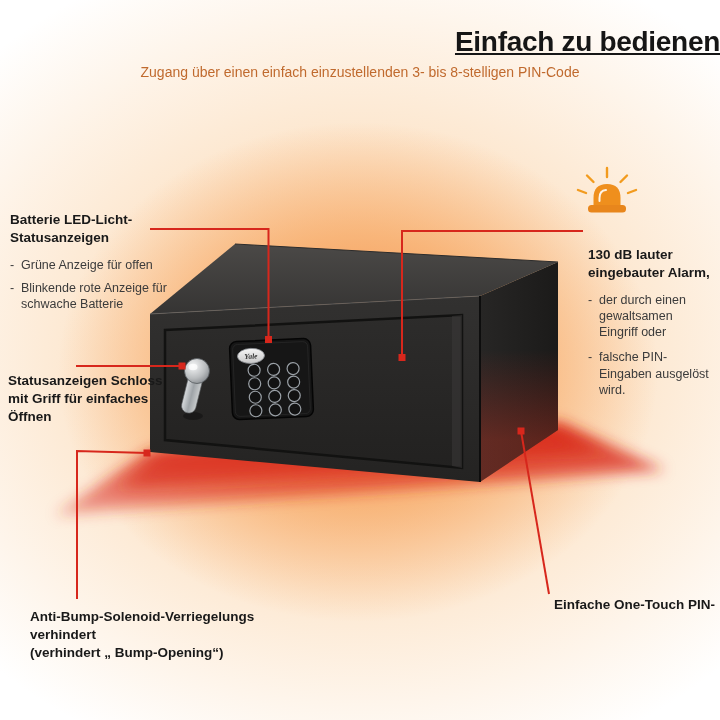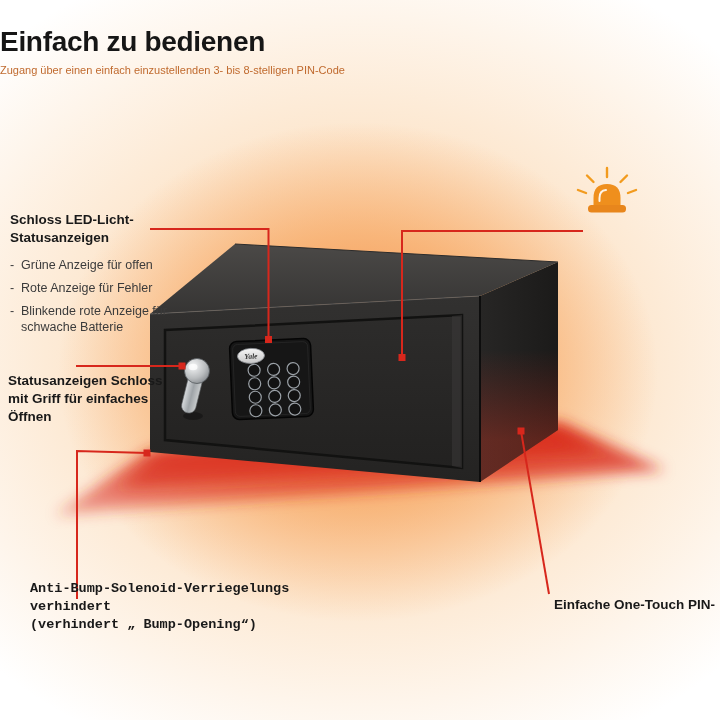--- a/index.html
+++ b/index.html
@@ -6,30 +6,30 @@
   .stage{
     position:relative;width:720px;height:720px;overflow:hidden;
     font-family:"Liberation Sans",sans-serif;
     background:
       radial-gradient(ellipse 300px 250px at 358px 372px, rgba(242,122,47,0.80) 0%, rgba(246,154,76,0.55) 55%, rgba(246,154,76,0) 100%),
       radial-gradient(ellipse 520px 430px at 358px 360px, rgba(247,176,106,0.75) 0%, rgba(250,205,155,0.45) 55%, rgba(253,237,222,0) 100%),
       #ffffff;
   }
   svg.scene{position:absolute;inset:0;z-index:1;}
   .txt{position:absolute;z-index:2;}
-  .title{left:0;right:0;top:26px;text-align:left;font-size:28px;font-weight:700;color:#161616;letter-spacing:-0.3px;}
-  .subtitle{left:0;right:0;top:64px;text-align:left;font-size:11px;color:#c06a2e;}
+  .title{left:0;right:0;top:26px;text-align:right;font-size:28px;font-weight:700;color:#161616;letter-spacing:-0.3px;text-decoration:underline;}
+  .subtitle{left:0;right:0;top:64px;text-align:center;font-size:14px;color:#c06a2e;}
   .co{color:#3b3b3b;font-size:12.5px;line-height:1.3;}
   .co .h{font-weight:700;font-size:13.5px;color:#191919;line-height:1.32;}
   .co ul{list-style:none;margin:10px 0 0;padding:0;}
   .co li{position:relative;padding-left:11px;margin:0 0 7px;}
   .co li:before{content:"-";position:absolute;left:0;}
   #co-led{left:10px;top:211px;width:158px;}
   #co-lock{left:8px;top:372px;width:160px;}
-  #co-antibump{left:30px;top:580px;width:262px;font-family:Liberation Mono, monospace;}
+  #co-antibump{left:30px;top:608px;width:262px;}
   #co-alarm{left:588px;top:246px;width:126px;}
   #co-alarm li{margin-bottom:9px;}
   #co-pin{left:554px;top:596px;width:166px;}
   .key{fill:#121212;stroke:#9aa0a6;stroke-width:1.2;}
   .redline{stroke:#d7271c;stroke-width:2;fill:none;}
   .redsq{fill:#d7271c;}
   .ray{stroke:#f29b1e;stroke-width:2.4;stroke-linecap:round;}
   .yale-text{font:italic 700 7.5px "Liberation Serif",serif;fill:#2f2f2f;}
 </style>
 </head>
@@ -152,46 +152,55 @@
       <path d="M599.5,201 V198 Q599.5,190.5 606,190" stroke="#ffffff" stroke-width="2" fill="none" stroke-linecap="round" opacity="0.9"></path>
       <rect x="588" y="205" width="38" height="7.5" rx="3.5" fill="#e8861c"></rect>
     </g>
   </svg>
 
   <div class="txt title">Einfach zu bedienen</div>
   <div class="txt subtitle">Zugang über einen einfach einzustellenden 3- bis 8-stelligen PIN-Code</div>
 
   <div class="txt co" id="co-led">
     <div class="h">
-      <div>Schloss LED-Licht-</div>
+      <div>Batterie LED-Licht-</div>
       <div>Statusanzeigen</div>
     </div>
     <ul>
       <li>Grüne Anzeige für offen</li>
-      <li>Rote Anzeige für Fehler</li>
       <li>Blinkende rote Anzeige für schwache Batterie</li>
     </ul>
   </div>
 
   <div class="txt co" id="co-lock">
     <div class="h">
       <div>Statusanzeigen Schloss</div>
       <div>mit Griff für einfaches</div>
       <div>Öffnen</div>
     </div>
   </div>
 
   <div class="txt co" id="co-antibump">
     <div class="h">
       <div>Anti-Bump-Solenoid-Verriegelungs</div>
       <div>verhindert</div>
       <div>(verhindert „ Bump-Opening“)</div>
     </div>
   </div>
 
+  <div class="txt co" id="co-alarm">
+    <div class="h">
+      <div>130 dB lauter</div>
+      <div>eingebauter Alarm,</div>
+    </div>
+    <ul>
+      <li>der durch einen gewaltsamen Eingriff oder</li>
+      <li>falsche PIN-Eingaben ausgelöst wird.</li>
+    </ul>
+  </div>
 
   <div class="txt co" id="co-pin">
     <div class="h">
       <div>Einfache One-Touch PIN-</div>
     </div>
   </div>
 
 </div>
 
 </body></html>

